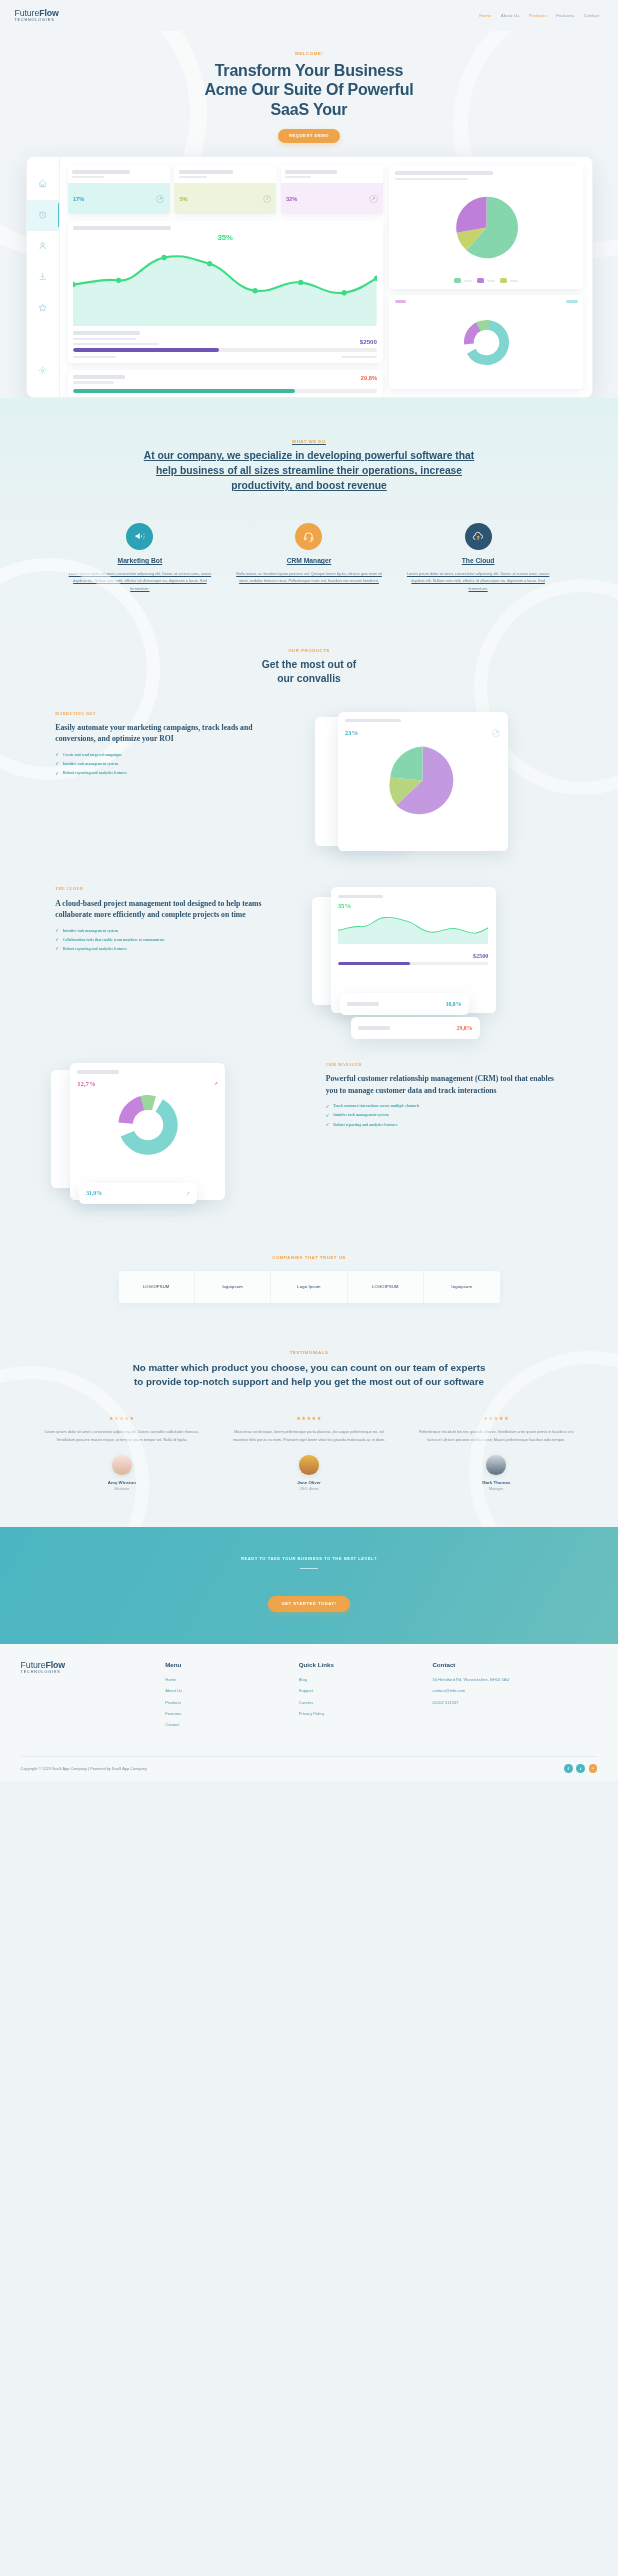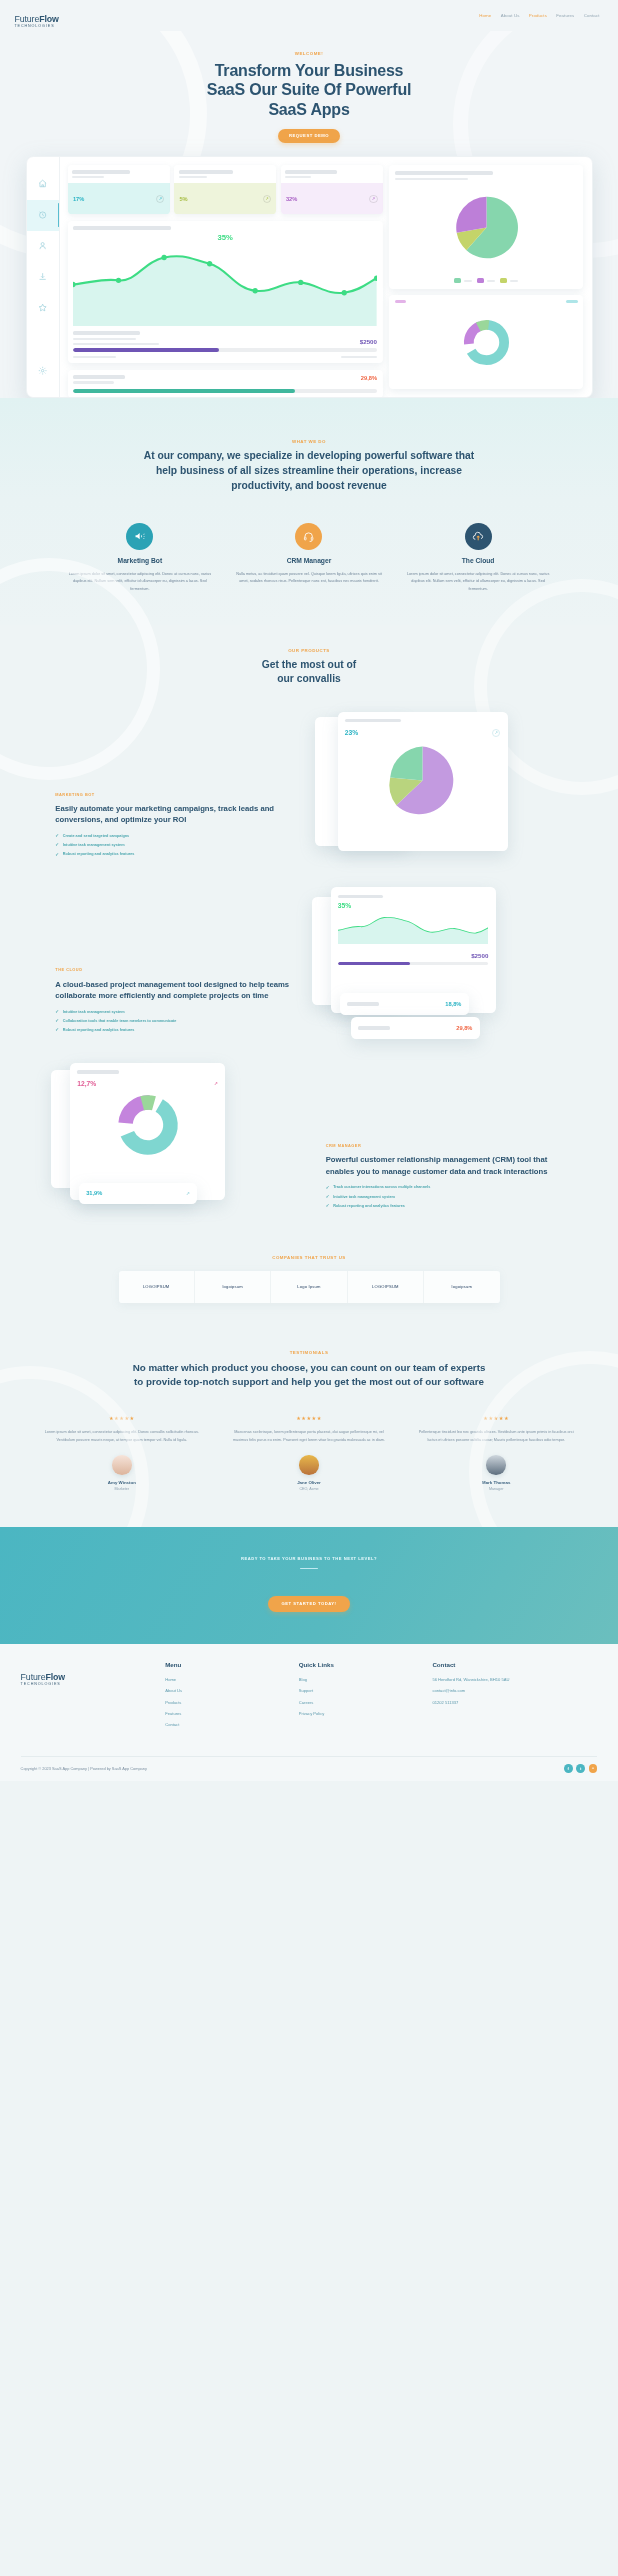--- a/index.html
+++ b/index.html
@@ -14,21 +14,21 @@
   .wrap { width:618px; position:relative; }
 
   
   .topbar {
     height:31px; display:flex; align-items:center;
     justify-content:space-between;
     padding:0 14.4px;
     background:#f1f5f7;
     position:relative; z-index:20;
   }
-  .logo { line-height:1;margin-top:12px; }
+  .logo { line-height:1; }
   .logo .l1 { font-size:8.8px; letter-spacing:-0.1px; color:#2d5470; }
   .logo .l1 b { font-weight:bold; }
   .logo .l1 .thin { font-weight:400; }
   .logo .l2 { font-size:3.7px; letter-spacing:0.9px; color:#3b5e77; margin-top:1px; }
   nav.mainnav { display:flex; gap:9.3px; align-items:center; padding-right:4.1px; }
   nav.mainnav a { font-size:4.4px; text-decoration:none; color:#94a7b4; letter-spacing:0.1px; }
   nav.mainnav a.active { color:#f0a44a; }
 
   
   .hero {
@@ -132,41 +132,41 @@
   .piecard { flex:1.35; display:flex; flex-direction:column; }
   .legend { display:flex; gap:5.2px; justify-content:center; margin-top:3.1px; }
   .legend span.sw { width:7.2px; height:4.6px; border-radius:1.5px; display:inline-block; }
   .legend .li { display:flex; align-items:center; gap:2.6px; }
 
   .minicard { display:flex; flex-direction:column; gap:2.6px; }
   .mc-head { display:flex; justify-content:space-between; align-items:flex-start; }
   .mc-val { font-weight:bold; font-size:5.7px; }
   .whatwedo {
     background:linear-gradient(180deg,#e1f2f2 0%, #e9f3f4 45%, #edf4f5 100%);
-    padding:41px 0 31px; text-align:center;
+    padding:41px 0 31px; text-align:center;text-decoration:underline;
   }
   .whatwedo h2 {
     font-size:10.3px; line-height:1.45; color:#2d5470; font-weight:bold;
     max-width:350px; margin:0 auto;
   }
   .feat-row { display:flex; gap:12.4px; max-width:495px; margin:29px auto 0; }
   .feat { flex:1; text-align:center; }
   .feat-ic {
     width:27px; height:27px; border-radius:50%; margin:0 auto 7.2px;
     display:flex; align-items:center; justify-content:center; color:#fff;
   }
   .feat h3 { font-size:6.7px; font-weight:bold; margin-bottom:6.2px; color:#2d5470;}
   .feat p { font-size:3.8px; line-height:2.05; color:#73879a; padding:0 4.1px; }
 
   
   .prodhead { text-align:center; padding:23px 0 12.4px; position:relative; }
   .prodhead h2 { font-size:10.3px; line-height:1.35; font-weight:bold; color:#2d5470; }
 
   
-  .prod { display:flex; align-items:flex-end; max-width:526px; margin:0 auto; padding:13.4px 0; gap:5px; position:relative; }
+  .prod { display:flex; align-items:flex-start; max-width:526px; margin:0 auto; padding:13.4px 0; gap:5px; position:relative;font-family:Liberation Serif, serif; }
   .prod.rev { flex-direction:row-reverse; }
   .prod-txt { flex:1; padding:0 9.3px; }
   .prod-eyebrow { color:#f0a44a; font-size:3.9px; font-weight:bold; letter-spacing:0.5px; margin-bottom:6.2px; }
   .prod-txt h3 { font-size:7.7px; line-height:1.45; font-weight:bold; color:#2d5470; margin-bottom:8.2px; }
   .ticks li { list-style:none; display:flex; gap:3.6px; align-items:center; font-size:3.8px; color:#4aa6ae; margin-bottom:4.1px; font-weight:bold;}
   .tick { color:#4aa6ae; font-size:4.6px; }
   .prod-img { flex:1.12; position:relative; height:149px; }
 
   
   .mk { position:absolute; background:#fff; border-radius:5.2px; box-shadow:0 5.2px 15.5px rgba(130,160,175,.22); }
@@ -251,22 +251,22 @@
       <a href="#">Contact</a>
     </nav>
   </div>
 
   <section class="hero">
     <div class="swoosh"></div>
     <div class="swoosh2"></div>
     <div class="eyebrow">WELCOME!</div>
     <h1>
       <span>Transform Your Business</span><br>
-      <span>SaaS Our Suite Of Powerful</span><br>
-      <span>SaaS Apps</span>
+      <span>Acme Our Suite Of Powerful</span><br>
+      <span>SaaS Your</span>
     </h1>
     <button class="btn-primary">REQUEST DEMO</button>
 
     
     <div class="dashwrap">
       <div class="dash">
         <div class="dash-side">
           <div class="side-ic">
             <svg viewBox="0 0 24 24" fill="none" stroke="currentColor" stroke-width="1.6">
                 <path d="M3 11l9-8 9 8"></path>

